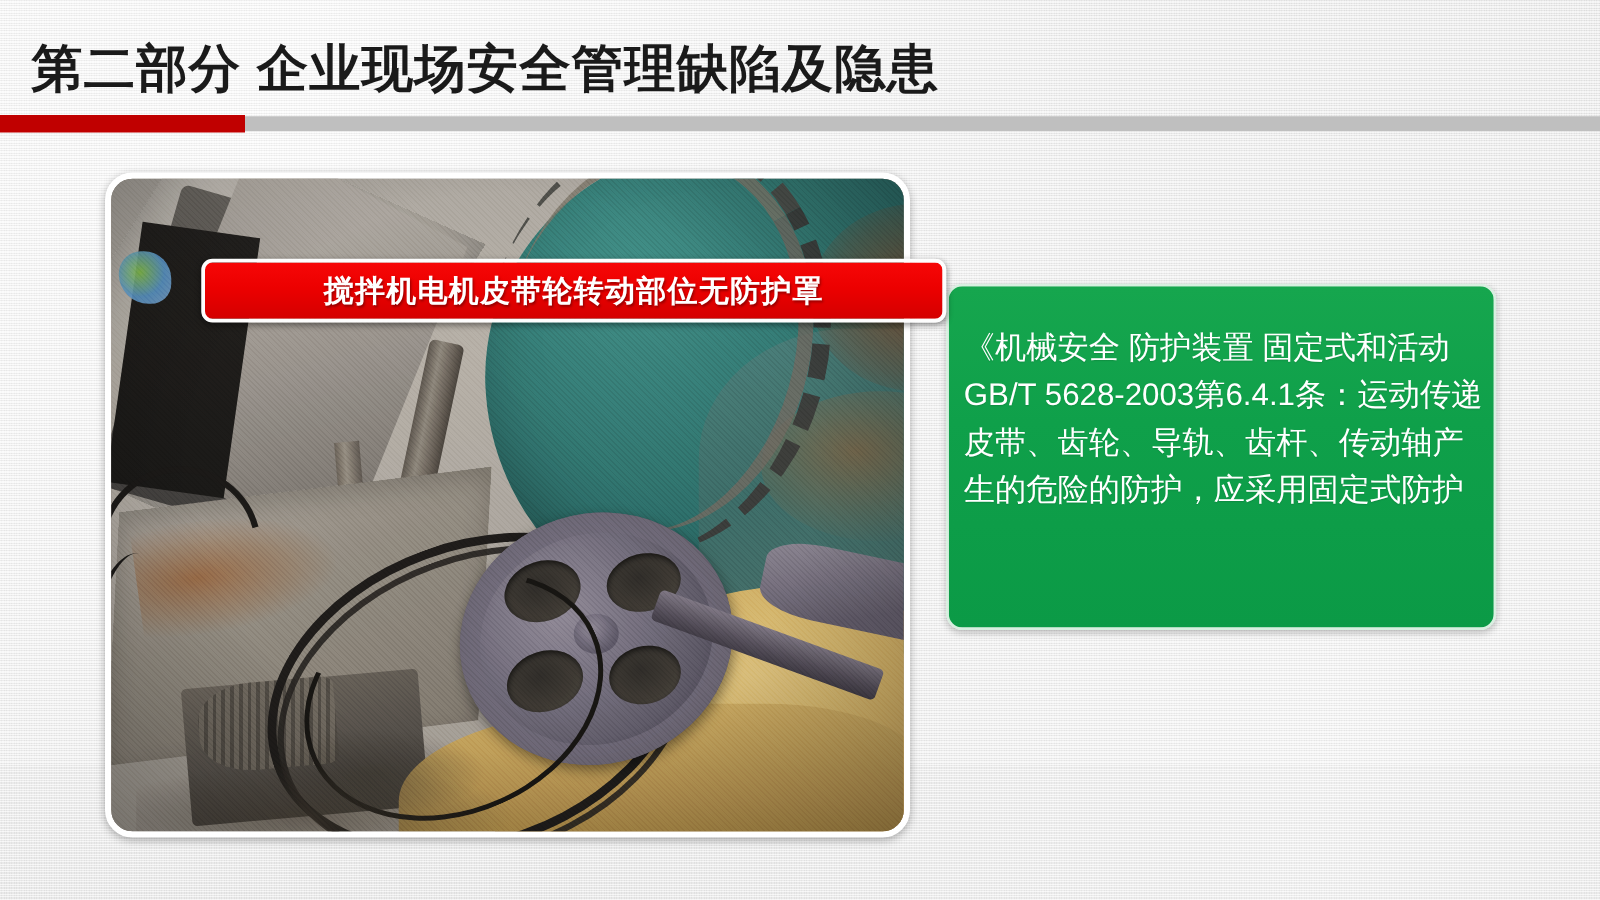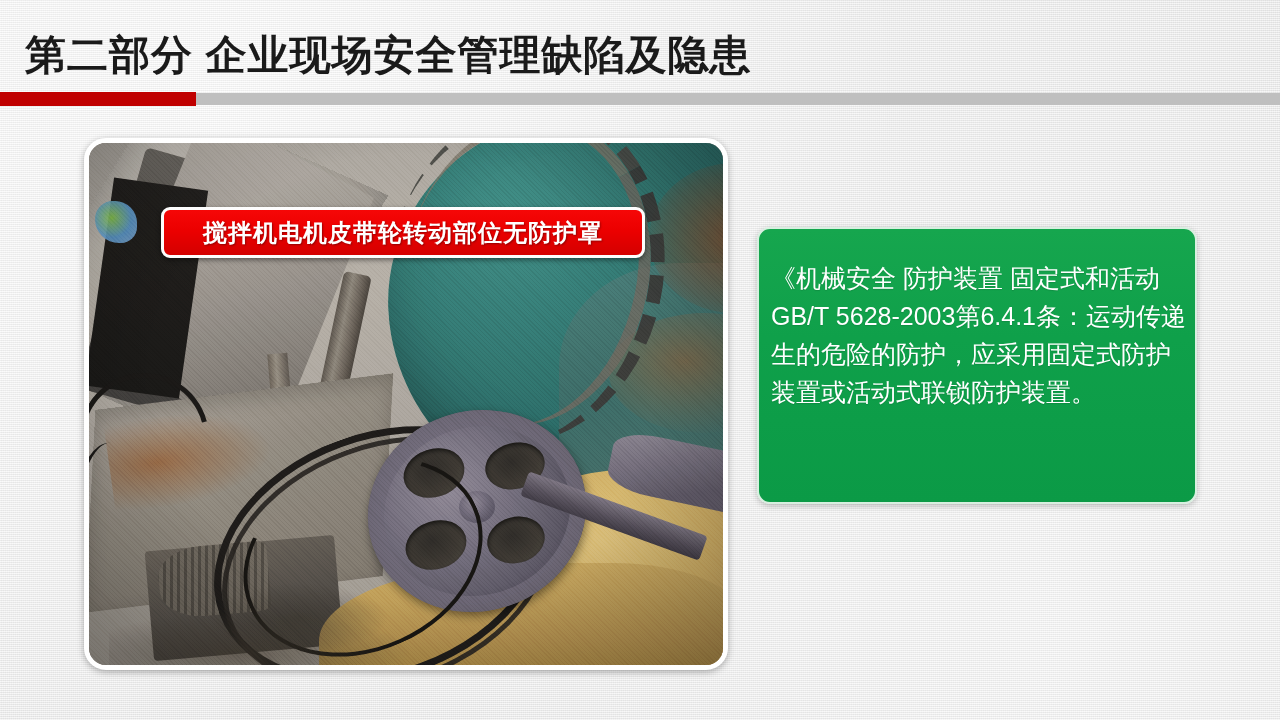--- a/index.html
+++ b/index.html
@@ -336,21 +336,21 @@
   .ph-vignette {
     left: 0; top: 0; width: 100%; height: 100%;
     background: radial-gradient(ellipse at 50% 45%, rgba(0,0,0,0) 55%, rgba(0,0,0,0.28) 100%);
   }
 
   
   #photo-caption {
     position: absolute;
     left: 161px;
     top: 207px;
-    width: 484px;
+    width: 596px;
     height: 51px;
     border: 3px solid #fdfdfd;
     border-radius: 9px;
     box-sizing: border-box;
     background: linear-gradient(180deg, #f60707 0%, #ec0000 45%, #d40000 100%);
     box-shadow: 0 2px 5px rgba(0,0,0,0.45);
     display: flex;
     align-items: center;
     justify-content: center;
     z-index: 6;
@@ -454,18 +454,18 @@
   </div>
 
   <div id="photo-caption">
     <span class="caption-text">搅拌机电机皮带轮转动部位无防护罩</span>
   </div>
 
   <div id="standard-box">
     <div class="std-text">
       <div class="std-line">《机械安全  防护装置  固定式和活动</div>
       <div class="std-line">GB/T  5628-2003第6.4.1条：运动传递</div>
+      <div class="std-line">皮带、齿轮、导轨、齿杆、传动轴产</div>
       <div class="std-line">生的危险的防护，应采用固定式防护</div>
-      <div class="std-line">装置或活动式联锁防护装置。</div>
     </div>
   </div>
 
 </div>
 
 </body></html>

